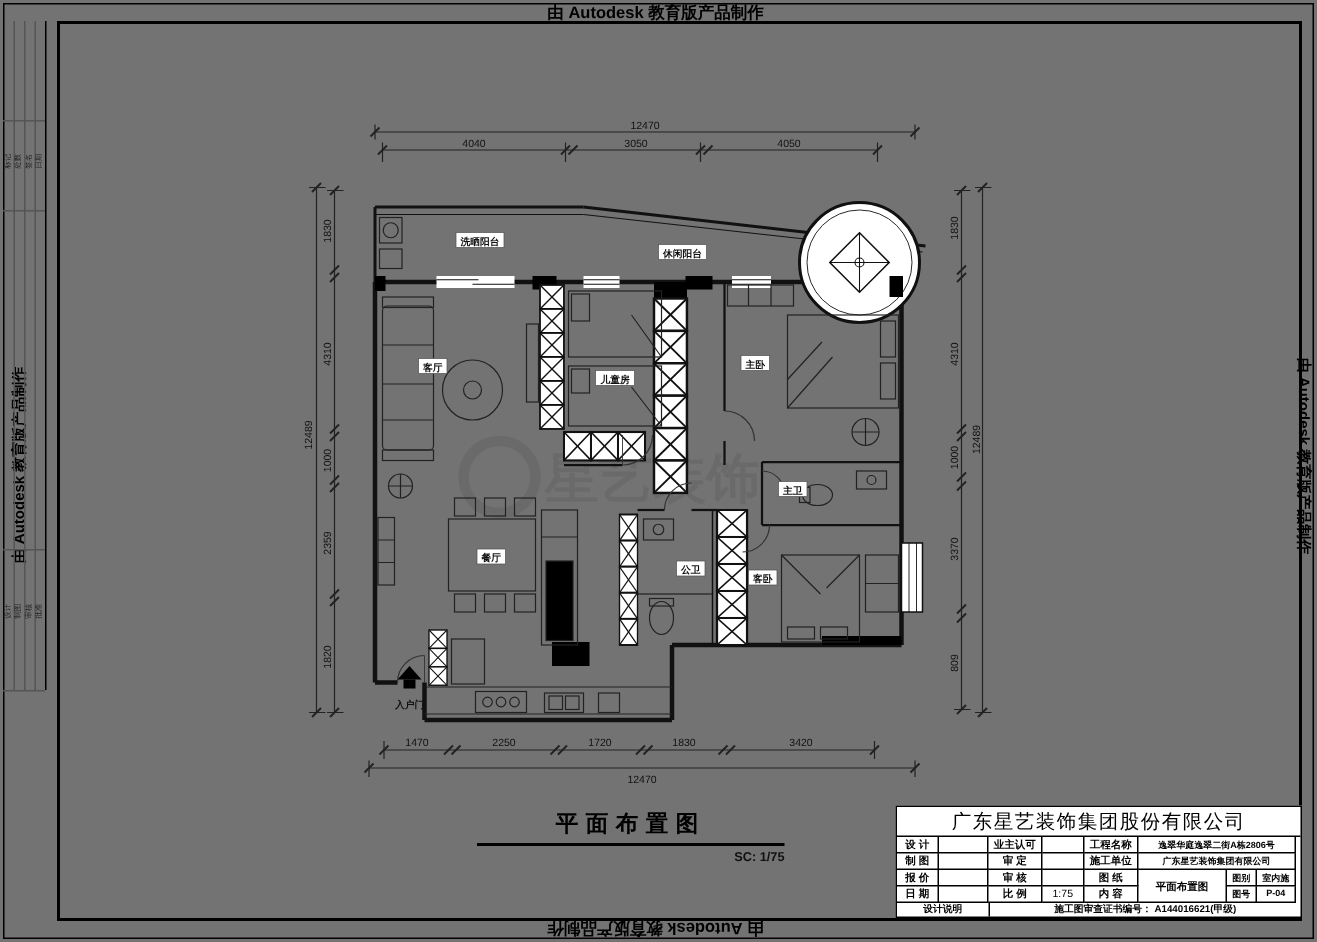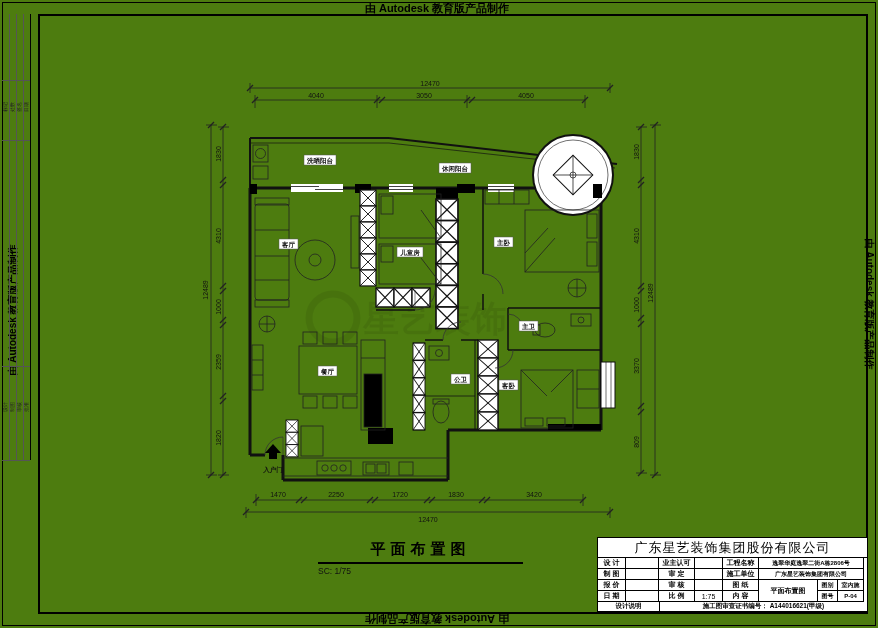--- a/index.html
+++ b/index.html
@@ -1,31 +1,31 @@
 <!DOCTYPE html>
 <html><head>
 <meta charset="utf-8">
 <style>
   html,body{margin:0;padding:0;background:#fff;overflow:hidden;}
   body{font-family:"Liberation Sans","DejaVu Sans",sans-serif;}
-  .page{position:relative;width:878px;height:628px;background:#4d7c0f;overflow:hidden;}
+  .page{position:relative;width:878px;height:628px;background:#737373;overflow:hidden;}
   .outer-border{position:absolute;left:2px;top:2px;width:872px;height:622px;border:1px solid #000;}
   .frame{position:absolute;left:38px;top:14px;width:826px;height:596px;border:2px solid #000;}
   .wm{position:absolute;font-weight:bold;color:#000;white-space:nowrap;text-align:center;}
   .wm-top{left:317px;top:1px;width:240px;font-size:11px;}
   .wm-bottom{left:317px;top:611px;width:240px;font-size:11px;transform:rotate(180deg);}
   .wm-left{left:-87px;top:303px;width:200px;font-size:10px;transform:rotate(-90deg);}
   .wm-right{left:769px;top:297px;width:200px;font-size:10px;transform:rotate(90deg);}
   .side-strip{position:absolute;left:2px;top:14px;width:28px;height:446px;border-right:1px solid #000;}
   .side-strip .vl{position:absolute;top:0;width:1px;height:100%;background:#555;}
   .side-strip .hl{position:absolute;left:0;width:100%;height:1px;background:#555;}
   .strip-label{position:absolute;width:40px;font-size:5px;color:#222;transform:rotate(-90deg);transform-origin:center;text-align:center;}
   .plan-title{position:absolute;left:318px;top:540px;width:205px;text-align:center;
     font-size:15px;font-weight:bold;letter-spacing:5px;color:#000;border-bottom:2px solid #000;padding-bottom:3px;}
-  .plan-scale{position:absolute;left:318px;top:566px;width:205px;text-align:left;font-size:8.5px;font-weight:normal;color:#111;}
+  .plan-scale{position:absolute;left:318px;top:566px;width:205px;text-align:right;font-size:8.5px;font-weight:bold;color:#111;}
   
   .tblock{position:absolute;left:597px;top:537px;width:269px;height:73px;border:1.5px solid #000;background:#fff;font-size:7px;color:#000;}
   .tb-company{height:19px;line-height:19px;text-align:center;font-size:13px;font-weight:normal;border-bottom:1.5px solid #000;letter-spacing:1px;}
   .tb-grid{display:grid;grid-template-columns:28px 33px 36px 28px 36px 59px 20px 26px;grid-auto-rows:11px;}
   .tb-grid>div{border-right:1px solid #000;border-bottom:1px solid #000;display:flex;align-items:center;justify-content:center;overflow:hidden;white-space:nowrap;}
   .tb-grid>div.lbl{font-weight:bold;}
   .tb-grid>div.sm{font-size:6px;font-weight:bold;}
   .tb-bottom{display:flex;height:9px;font-size:6.5px;}
   .tb-bottom .nl{width:61px;border-right:1px solid #000;display:flex;align-items:center;justify-content:center;font-weight:bold;}
   .tb-bottom .cv{flex:1;display:flex;align-items:center;justify-content:center;font-weight:bold;}

